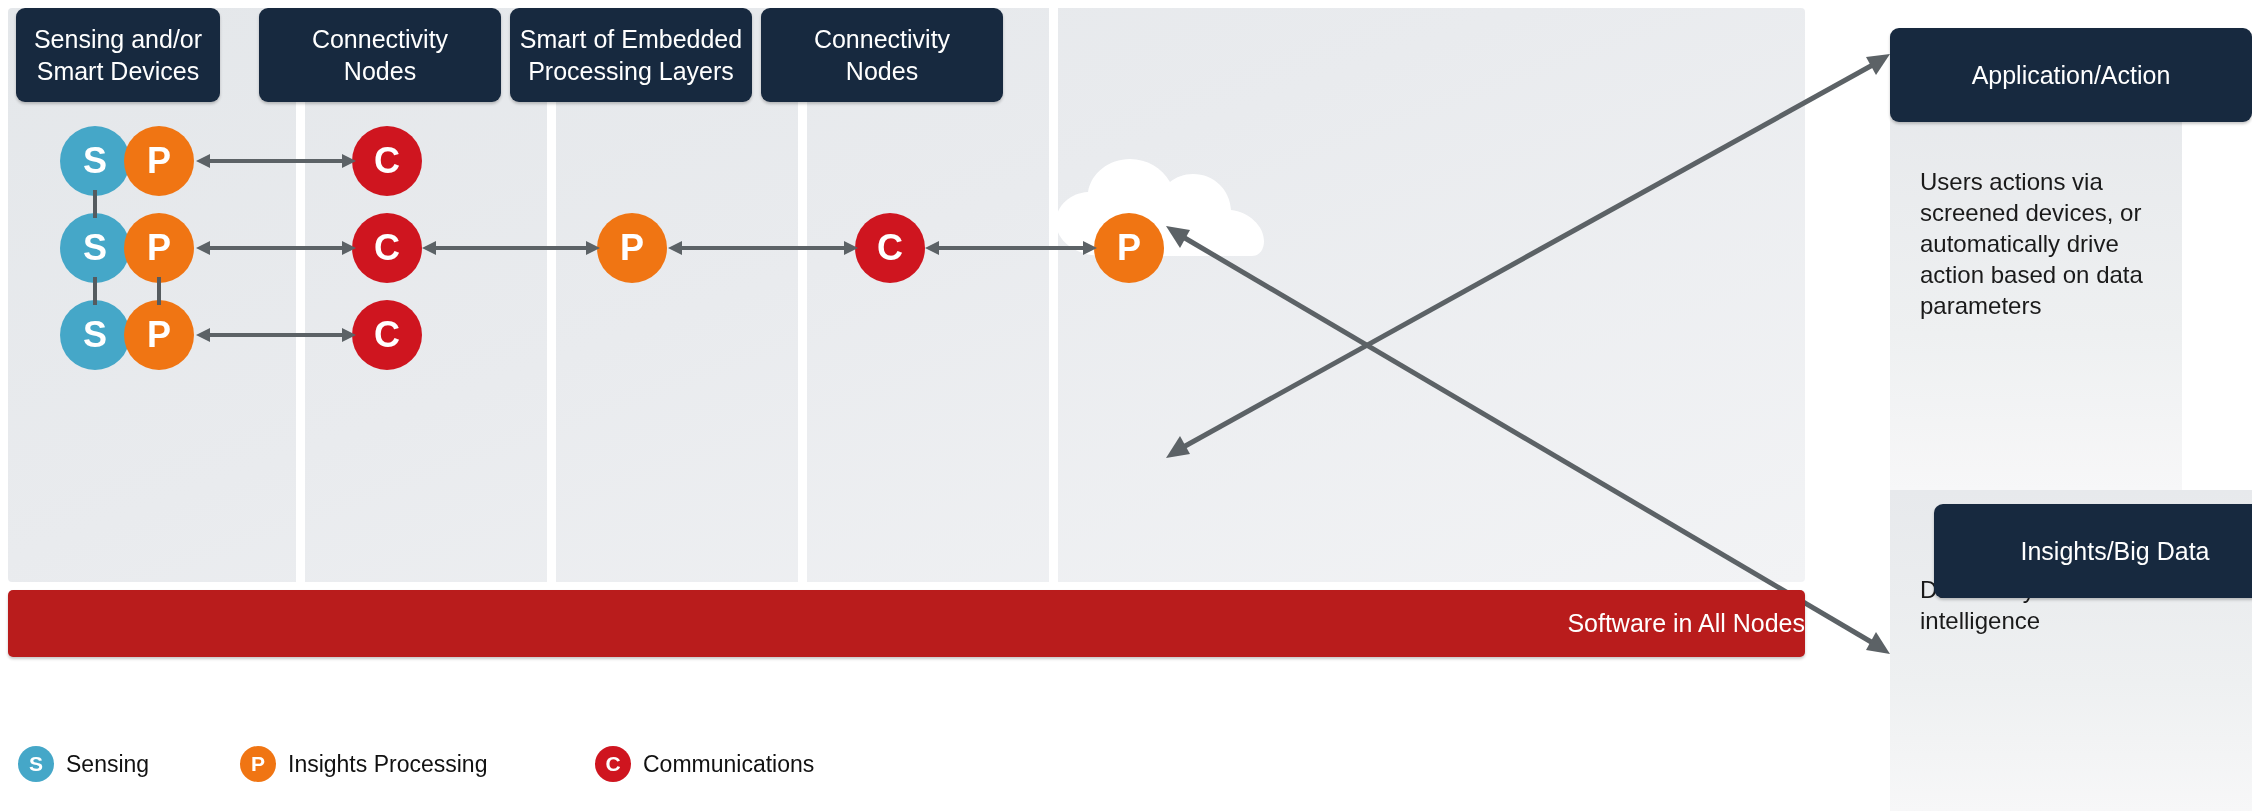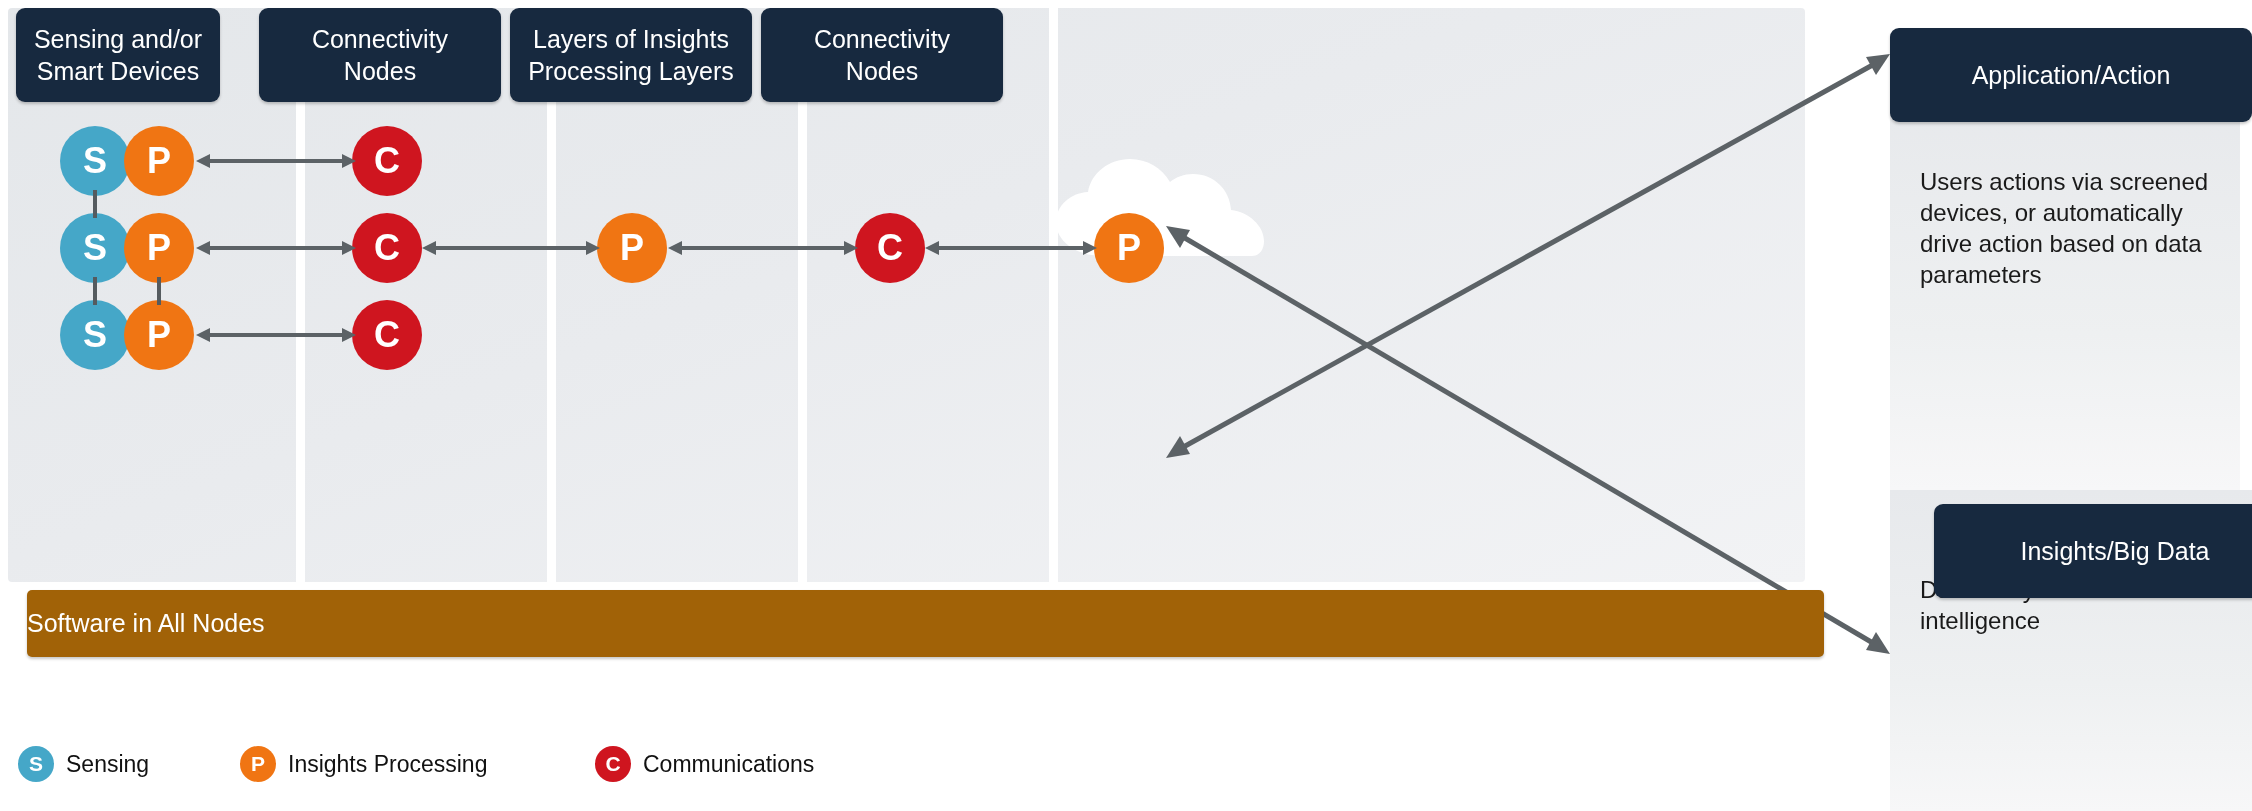--- a/index.html
+++ b/index.html
@@ -90,29 +90,28 @@
   
   .cloud { position: absolute; }
 
   
   .software-bar {
     position: absolute;
     left: 8px;
     top: 590px;
     width: 1797px;
     height: 67px;
-    background: #a16207;
+    background: #b91c1c;
     border-radius: 5px;
     color: #ffffff;
     font-size: 25px;
     display: flex;
     align-items: center;
-    justify-content: flex-start;
+    justify-content: flex-end;
     box-shadow: 0 2px 3px rgba(0,0,0,0.22);
-    margin-left: 19px;
   }
 
   
   .side-body {
     position: absolute;
     background: linear-gradient(180deg, #e7e9ec 0%, #eef0f1 60%, #f7f7f8 100%);
     color: #1a1a1a;
     font-size: 24px;
     line-height: 31px;
     padding: 22px 24px 0 30px;
@@ -169,21 +168,21 @@
 
   <div class="hdr" style="left:259px; top:8px; width:242px; height:94px;">
     <div>
       <span>Connectivity</span>
       <span>Nodes</span>
     </div>
   </div>
 
   <div class="hdr" style="left:510px; top:8px; width:242px; height:94px;">
     <div>
-      <span>Layers of Insights</span>
+      <span>Smart of Embedded</span>
       <span>Processing Layers</span>
     </div>
   </div>
 
   <div class="hdr" style="left:761px; top:8px; width:242px; height:94px;">
     <div>
       <span>Connectivity</span>
       <span>Nodes</span>
     </div>
   </div>
@@ -301,21 +300,21 @@
       <line x1="28" y1="24" x2="728" y2="436" stroke="#5c6266" stroke-width="5"></line>
       <polygon points="740,444 716,440 726,422" fill="#5c6266"></polygon>
       <polygon points="16,16 40,20 30,38" fill="#5c6266"></polygon>
     </svg>
   </div>
 
   <div class="software-bar">
     <span>Software in All Nodes</span>
   </div>
 
-  <div class="side-body" style="left:1890px; top:100px; width:350px; height:390px;">
+  <div class="side-body" style="left:1890px; top:100px; width:292px; height:390px;">
     <div style="margin-top:44px;">Users actions via screened devices, or automatically drive action based on data parameters</div>
   </div>
 
   <div class="hdr" style="left:1890px; top:8px; width:362px; height:94px;margin-top:20px;">
     <span>Application/Action</span>
   </div>
 
   <div class="side-body" style="left:1890px; top:490px; width:362px; height:321px;">
     <div style="margin-top:62px;">Data analytics for business intelligence</div>
   </div>

